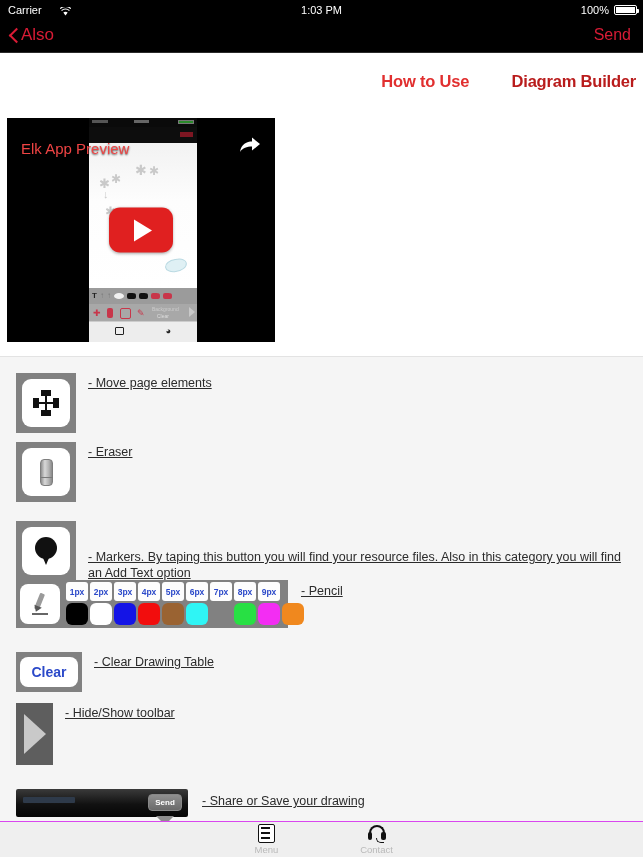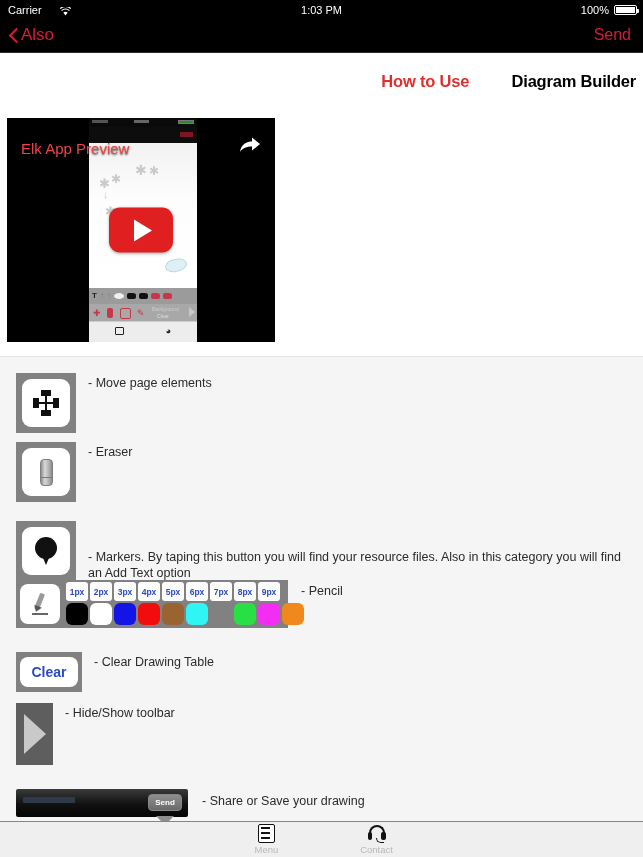--- a/index.html
+++ b/index.html
@@ -48,21 +48,21 @@
     position:absolute; right:12px; top:6px;
     color:#d81b35; font-size:16px; cursor:pointer;
   }
 
   
   .page-title {
     position:absolute; top:72px; right:7px;
     font-size:16.5px; font-weight:bold; letter-spacing:-0.2px;
   }
   .page-title .red { color:#e12f2f; }
-  .page-title .blk { color:#000000;padding-left:38px; }
+  .page-title .blk { color:#b91c1c;padding-left:38px; }
 
   
   .video {
     position:absolute; left:7px; top:118px; width:268px; height:224px;
     background:#000; overflow:hidden;
   }
   .vid-title {
     position:absolute; left:14px; top:22px; color:#ef4444;
     font-size:15px; z-index:6; text-shadow:0 1px 2px rgba(0,0,0,.7);
   }
@@ -122,21 +122,21 @@
   }
   .row { position:absolute; left:0; width:643px; }
   .sq {
     width:60px; height:60px; background:#818181;
     display:flex; align-items:center; justify-content:center;
   }
   .sq-inner {
     width:48px; height:48px; background:#fff; border-radius:9px;
     display:flex; align-items:center; justify-content:center;
   }
-  .desc { color:#2b2b2b; font-size:12.5px; line-height:16px; }
+  .desc { color:#2b2b2b; font-size:12.5px; line-height:16px;text-decoration:underline; }
 
   
   .mv { position:relative; width:26px; height:26px; }
   .mv i { position:absolute; background:#111; }
   .mv .h { left:2px; top:12px; width:22px; height:2.4px; }
   .mv .v { top:2px; left:12px; width:2.4px; height:22px; }
   .mv .a { position:absolute; width:0;height:0; }
   .mv .au{ left:8.2px; top:0; border-left:5px solid transparent;border-right:5px solid transparent;border-bottom:6px solid #111;}
   .mv .ad{ left:8.2px; bottom:0; border-left:5px solid transparent;border-right:5px solid transparent;border-top:6px solid #111;}
   .mv .al{ left:0; top:8.2px; border-top:5px solid transparent;border-bottom:5px solid transparent;border-right:6px solid #111;}

